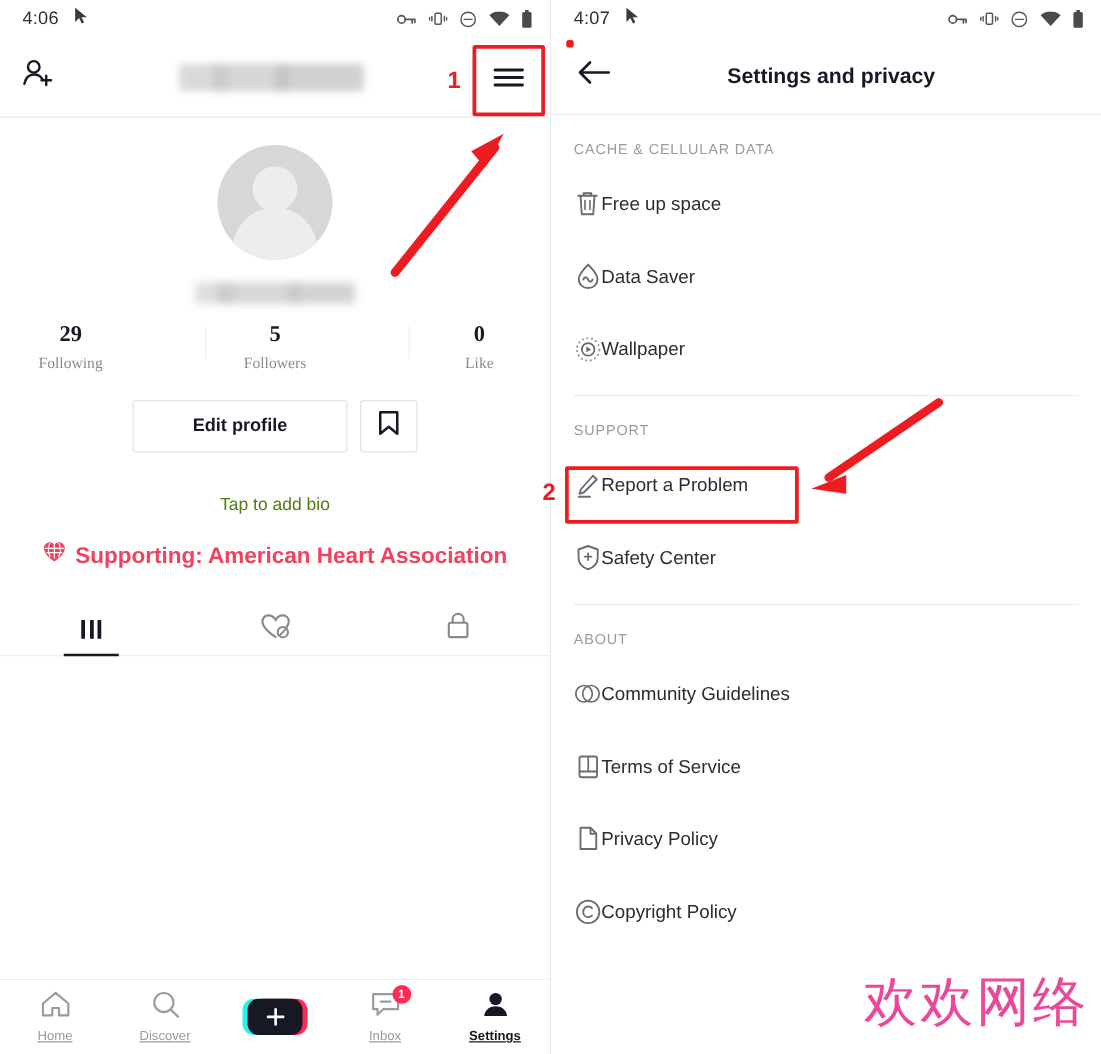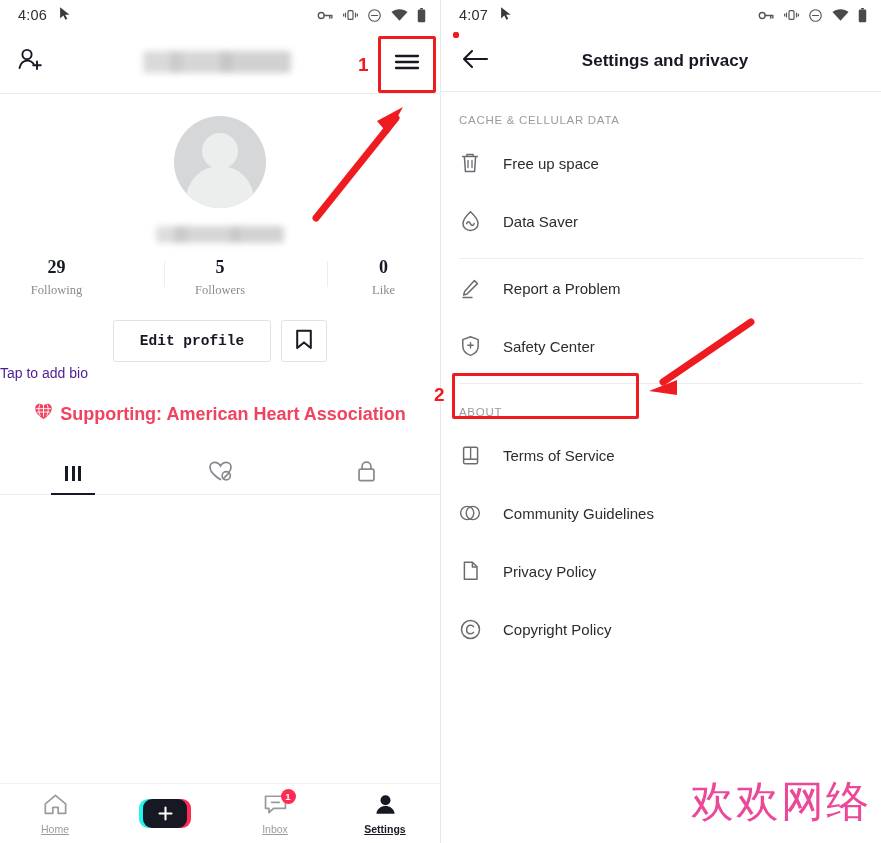--- a/index.html
+++ b/index.html
@@ -64,29 +64,29 @@
   .stats { display: flex; justify-content: space-between; margin-top: 14px; font-family: Liberation Serif, serif; }
   .stat { width: 113px; text-align: center; position: relative; }
   .stat + .stat::before {
     content:""; position:absolute; left:0; top:4px; width:1px; height:26px; background:#ededed;
   }
   .stat-num { font-size: 18px; font-weight: bold; color: #161823; }
   .stat-lbl { font-size: 12.5px; color: #8a8b91; margin-top: 5px; }
 
   .prof-actions { display:flex; justify-content:center; align-items:center; gap: 10px; margin-top: 22px; }
   .btn-edit {
-    width: 158px; height: 42px; border: 1px solid #e3e3e4; border-radius: 3px;
+    width: 172px; height: 42px; border: 1px solid #e3e3e4; border-radius: 3px;
     display:flex; align-items:center; justify-content:center;
-    font-size: 14.5px; font-weight: bold; color:#161823; background:#fff;font-family:Liberation Mono, monospace;
+    font-size: 14.5px; font-weight: bold; color:#161823; background:#fff;
   }
   .btn-bookmark {
     width: 46px; height: 42px; border: 1px solid #e3e3e4; border-radius: 3px;
     display:flex; align-items:center; justify-content:center; background:#fff;
   }
-  .bio { text-align:left; font-size:14px; color:#4c1d95; margin-top: 3px; }
+  .bio { text-align:center; font-size:14px; color:#4d7c0f; margin-top: 33px; }
   .supporting {
     display:flex; align-items:center; justify-content:center; gap:7px;
     margin-top: 21px; font-size: 18px; font-weight: bold; color:#f0435f;
   }
 
   .prof-tabs { display:flex; margin-top: 26px; border-bottom:1px solid #ededed; }
   .ptab { flex:1; height:42px; display:flex; align-items:center; justify-content:center; position:relative; }
   .ptab.active::after {
     content:""; position:absolute; bottom:-1px; left:50%; transform:translateX(-50%);
     width:44px; height:2.5px; background:#161823;
@@ -124,21 +124,21 @@
     height: 62px; display:flex; align-items:center; padding: 0 20px;
     border-bottom: 1px solid #ececec;
   }
   .set-title { flex:1; text-align:center; font-size:17px; font-weight:bold; color:#161823; margin-left:-20px; }
   .set-body { padding: 0 0 0 0; }
   .set-section-hdr {
     font-size: 11.5px; letter-spacing: .7px; color:#9a9b9f; font-weight:500;
     padding: 22px 0 8px 18px;
   }
   .set-row {
-    display:flex; align-items:center; gap: 22px; height: 58px; padding-left: 18px;
+    display:flex; align-items:center; height: 58px; padding-left: 18px;
     position:relative;
   }
   .set-row .ico { width: 22px; display:flex; align-items:center; justify-content:center; }
   .set-row .txt { font-size: 15px; color:#2c2c31; }
   .set-div { height:1px; background:#ededed; margin: 8px 18px 0 18px; }
 
   
   .hl-box { position:absolute; border: 3px solid #ee1c21; border-radius:2px; pointer-events:none; }
   .step-num { position:absolute; color:#ee1c21; font-size:19px; font-weight:bold; }
   .arrow-svg { position:absolute; pointer-events:none; }
@@ -289,20 +289,29 @@
     <div class="bottomnav">
       <div class="bn-item">
         <span>
           <svg width="25" height="23" viewBox="0 0 26 24">
             <path d="M2.4 11.3 L13 2.4 L23.6 11.3 V21.2 H15.8 V15 H10.2 V21.2 H2.4 Z" fill="none" stroke="#9a9b9f" stroke-width="1.8" stroke-linejoin="round"></path>
           </svg>
         </span>
         <span class="bn-lbl">Home</span>
       </div>
       <div class="bn-item">
+        <span>
+          <svg width="25" height="23" viewBox="0 0 26 24">
+            <circle cx="11.5" cy="10.5" r="8" fill="none" stroke="#9a9b9f" stroke-width="1.8"></circle>
+            <path d="M17.4 16.6 L23.4 22.2" stroke="#9a9b9f" stroke-width="1.8" stroke-linecap="round"></path>
+          </svg>
+        </span>
+        <span class="bn-lbl">Discover</span>
+      </div>
+      <div class="bn-item">
         <span class="plus-wrap">
           <span class="plus-btn">
             <svg width="17" height="17" viewBox="0 0 18 18">
                 <path d="M9 2.6 V15.4 M2.6 9 H15.4" stroke="#fff" stroke-width="2.2" stroke-linecap="round"></path>
               </svg>
           </span>
         </span>
       </div>
       <div class="bn-item">
         <span style="position:relative">
@@ -402,23 +411,34 @@
       </div>
       <div class="set-row">
         <span class="ico">
           <svg width="21" height="22" viewBox="0 0 21 22">
             <path d="M10.5 1.8 C10.5 1.8 3 9 3 13.4 C3 17.6 6.4 20.4 10.5 20.4 C14.6 20.4 18 17.6 18 13.4 C18 9 10.5 1.8 10.5 1.8 Z" fill="none" stroke="#6b6c70" stroke-width="1.5"></path>
             <path d="M6.6 13.6 C7.8 11.2 9.2 11.2 10.4 13.6 C11.6 16 13 16 14.2 13.6" fill="none" stroke="#6b6c70" stroke-width="1.5" stroke-linecap="round"></path>
           </svg>
         </span>
         <span class="txt">Data Saver</span>
       </div>
+      <div class="set-row">
+        <span class="ico">
+          <svg width="21" height="21" viewBox="0 0 21 21">
+            <circle cx="10.5" cy="10.5" r="9" fill="none" stroke="#9a9b9f" stroke-width="1.5" stroke-dasharray="1.6 2.1"></circle>
+            <circle cx="10.5" cy="10.5" r="5" fill="none" stroke="#6b6c70" stroke-width="1.4"></circle>
+            <path d="M9 8.2 L13 10.5 L9 12.8 Z" fill="#6b6c70"></path>
+          </svg>
+        </span>
+        <span class="txt">Wallpaper</span>
+      </div>
 
       <div class="set-div"></div>
 
+      <div class="set-section-hdr">SUPPORT</div>
       <div class="set-row">
         <span class="ico">
           <svg width="21" height="21" viewBox="0 0 21 21">
             <path d="M14.4 2.6 L17.4 5.6 L7 16 L3.6 17 L4.6 13.6 Z" fill="none" stroke="#6b6c70" stroke-width="1.5" stroke-linejoin="round"></path>
             <path d="M3 19.4 H12" stroke="#6b6c70" stroke-width="1.5" stroke-linecap="round"></path>
           </svg>
         </span>
         <span class="txt">Report a Problem</span>
       </div>
       <div class="set-row">
@@ -427,38 +447,38 @@
             <path d="M10.5 1.8 L18.2 4.6 V11 C18.2 15.8 14.8 19 10.5 20.4 C6.2 19 2.8 15.8 2.8 11 V4.6 Z" fill="none" stroke="#6b6c70" stroke-width="1.5" stroke-linejoin="round"></path>
             <path d="M10.5 7.6 V13 M7.8 10.3 H13.2" stroke="#6b6c70" stroke-width="1.4" stroke-linecap="round"></path>
           </svg>
         </span>
         <span class="txt">Safety Center</span>
       </div>
 
       <div class="set-div"></div>
 
       <div class="set-section-hdr">ABOUT</div>
+      <div class="set-row">
+        <span class="ico">
+          <svg width="24" height="18" viewBox="0 0 24 18">
+            <circle cx="9" cy="9" r="7.2" fill="none" stroke="#6b6c70" stroke-width="1.5"></circle>
+            <circle cx="15" cy="9" r="7.2" fill="none" stroke="#6b6c70" stroke-width="1.5"></circle>
+          </svg>
+        </span>
+        <span class="txt">Community Guidelines</span>
+      </div>
       <div class="set-row">
         <span class="ico">
           <svg width="19" height="21" viewBox="0 0 19 21">
             <rect x="2.6" y="2.2" width="14" height="16.6" rx="1.6" fill="none" stroke="#6b6c70" stroke-width="1.5"></rect>
             <path d="M2.6 14.2 H16.6" stroke="#6b6c70" stroke-width="1.5"></path>
             <path d="M9.6 2.6 V14" stroke="#6b6c70" stroke-width="1.4"></path>
           </svg>
         </span>
         <span class="txt">Terms of Service</span>
-      </div>
-      <div class="set-row">
-        <span class="ico">
-          <svg width="24" height="18" viewBox="0 0 24 18">
-            <circle cx="9" cy="9" r="7.2" fill="none" stroke="#6b6c70" stroke-width="1.5"></circle>
-            <circle cx="15" cy="9" r="7.2" fill="none" stroke="#6b6c70" stroke-width="1.5"></circle>
-          </svg>
-        </span>
-        <span class="txt">Community Guidelines</span>
       </div>
       <div class="set-row">
         <span class="ico">
           <svg width="19" height="22" viewBox="0 0 19 22">
             <path d="M3.4 2.2 H11.4 L16 6.8 V19.2 H3.4 Z" fill="none" stroke="#6b6c70" stroke-width="1.5" stroke-linejoin="round"></path>
             <path d="M11.4 2.2 V7 H16" fill="none" stroke="#6b6c70" stroke-width="1.5" stroke-linejoin="round"></path>
           </svg>
         </span>
         <span class="txt">Privacy Policy</span>
       </div>

